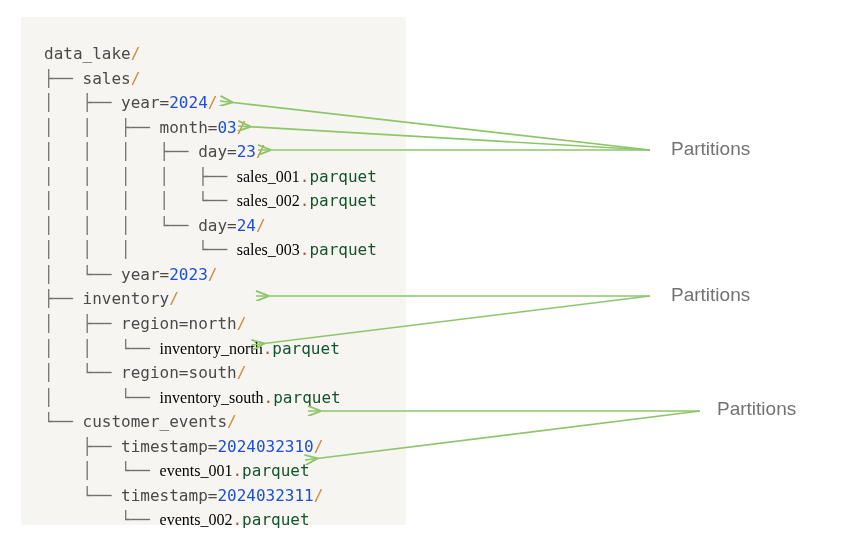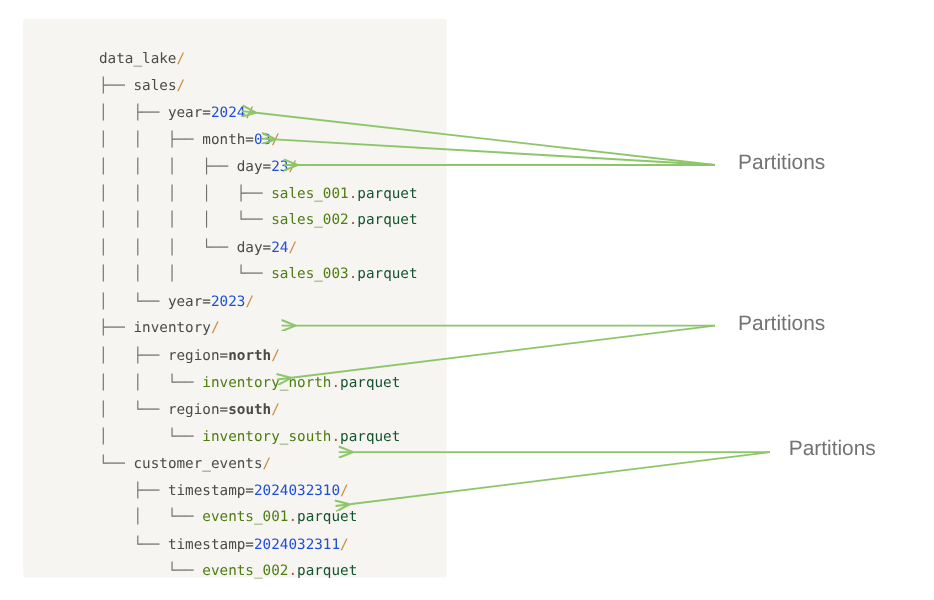--- a/index.html
+++ b/index.html
@@ -25,35 +25,34 @@
     background: #f6f5f1;
     border-radius: 3px;
   }
 
   
   #tree-code {
     position: absolute;
     left: 44px;
     top: 42px;
     font-family: "DejaVu Sans Mono", "Liberation Mono", monospace;
-    font-size: 13px;
+    font-size: 16px;
     line-height: 24.55px;
     white-space: pre;
     color: #4a4a4a;
     letter-spacing: 0px;
-    margin-left: 46px;
   }
   .row { white-space: pre; height: 24.55px; }
 
   .guide  { color: #6f6f6f; }   
   .dir    { color: #4a4a4a; }   
   .slash  { color: #cf8a3b; }   
   .num    { color: #1d4ed8; }   
-  .str    { color: #4a4a4a; font-weight: bold; }   
-  .file   { color: #4d7c0f; }   
+  .str    { color: #4a4a4a; }   
+  .file   { color: #000000; font-family: Liberation Serif, serif; }   
   .dot    { color: #a4553f; }   
   .ext    { color: #14532d; }   
 
   
   #arrows {
     position: absolute;
     left: 0; top: 0;
     width: 849px;
     height: 545px;
     pointer-events: none;

